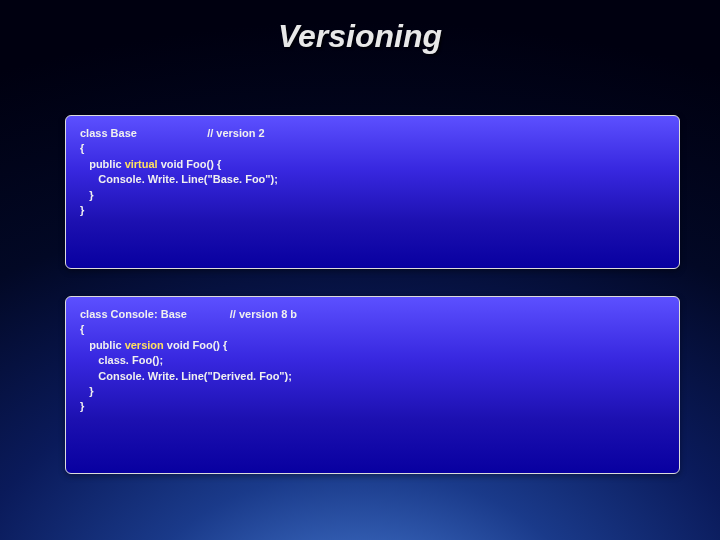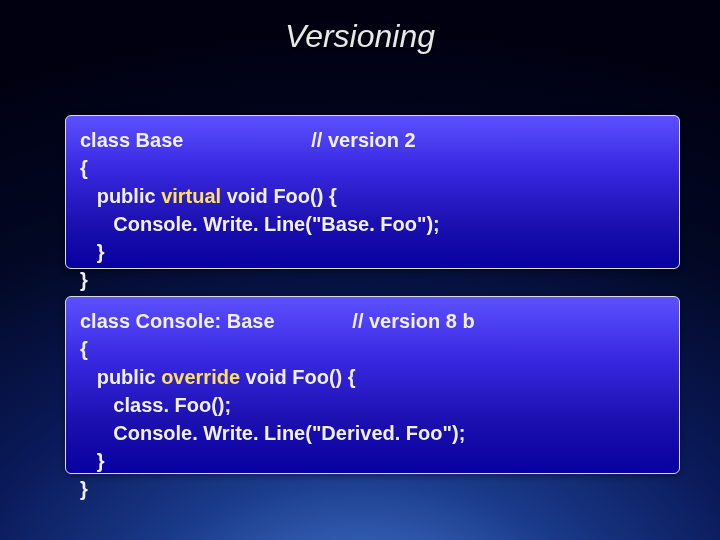--- a/index.html
+++ b/index.html
@@ -14,40 +14,40 @@
                 #4a7fd8 0%,
                 #1a3a8a 25%,
                 #0a1a5a 45%,
                 #020825 70%,
                 #000010 100%);
     font-family: "Trebuchet MS", "Arial", sans-serif;
   }
   .title {
     text-align: center;
     font-size: 32px;
-    font-weight: normal;
+    font-weight: bold;
     font-style: italic;
     color: #e8e8e8;
     margin-top: 18px;
     text-shadow: 2px 2px 2px rgba(0,0,0,0.6);
   }
   .code-box {
     position: absolute;
     left: 65px;
     width: 585px;
     border: 1.5px solid #dcdcdc;
     border-radius: 6px;
     background: linear-gradient(180deg,
                 #5c50ff 0%,
                 #3828e0 35%,
                 #1c10b0 70%,
                 #0800a0 100%);
     padding: 10px 14px;
     font-family: "Verdana", "Tahoma", sans-serif;
-    font-size: 20px;
+    font-size: 11px;
     font-weight: bold;
     color: #f0f0f0;
     white-space: pre;
     line-height: 1.4;
     box-shadow: 0 2px 6px rgba(0,0,0,0.4);
   }
   .box-top { top: 115px; height: 132px; }
   .box-bot { top: 296px; height: 156px; }
 
   .kw-virtual  { color: #ffe060; }
@@ -80,17 +80,17 @@
 
 <div class="code-box box-top"><span>class Base</span>                       <span>// version 2</span>
 <span>{</span>
 <span>   public </span><span class="kw-virtual">virtual</span><span> void Foo() {</span>
 <span>      Console. Write. Line("Base. Foo");</span>
 <span>   }</span>
 <span>}</span></div>
 
 <div class="code-box box-bot"><span>class Console: Base</span>              <span>// version 8 b</span>
 <span>{</span>
-<span>   public </span><span class="kw-override">override</span><span> void Foo() {</span>
+<span>   public </span><span class="kw-override">version</span><span> void Foo() {</span>
 <span>      class. Foo();</span>
 <span>      Console. Write. Line("Derived. Foo");</span>
 <span>   }</span>
 <span>}</span></div>
 
 </body></html>

